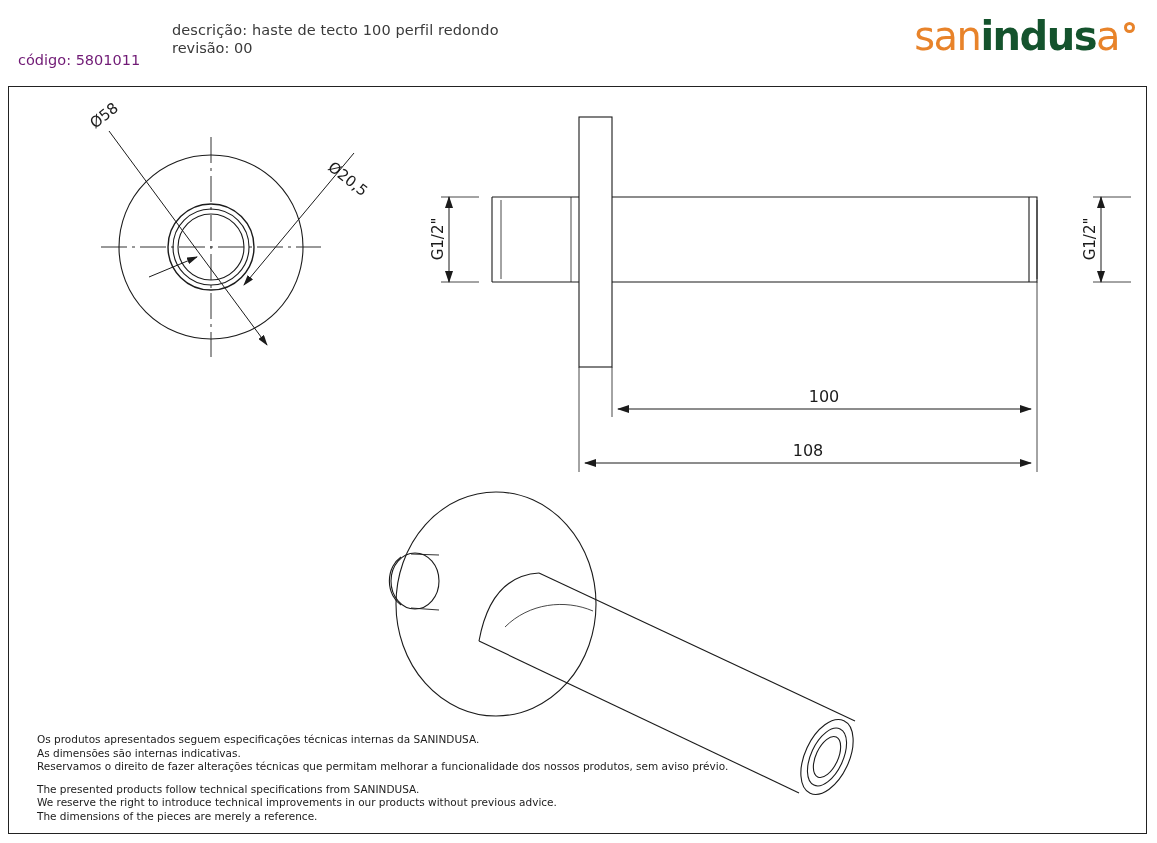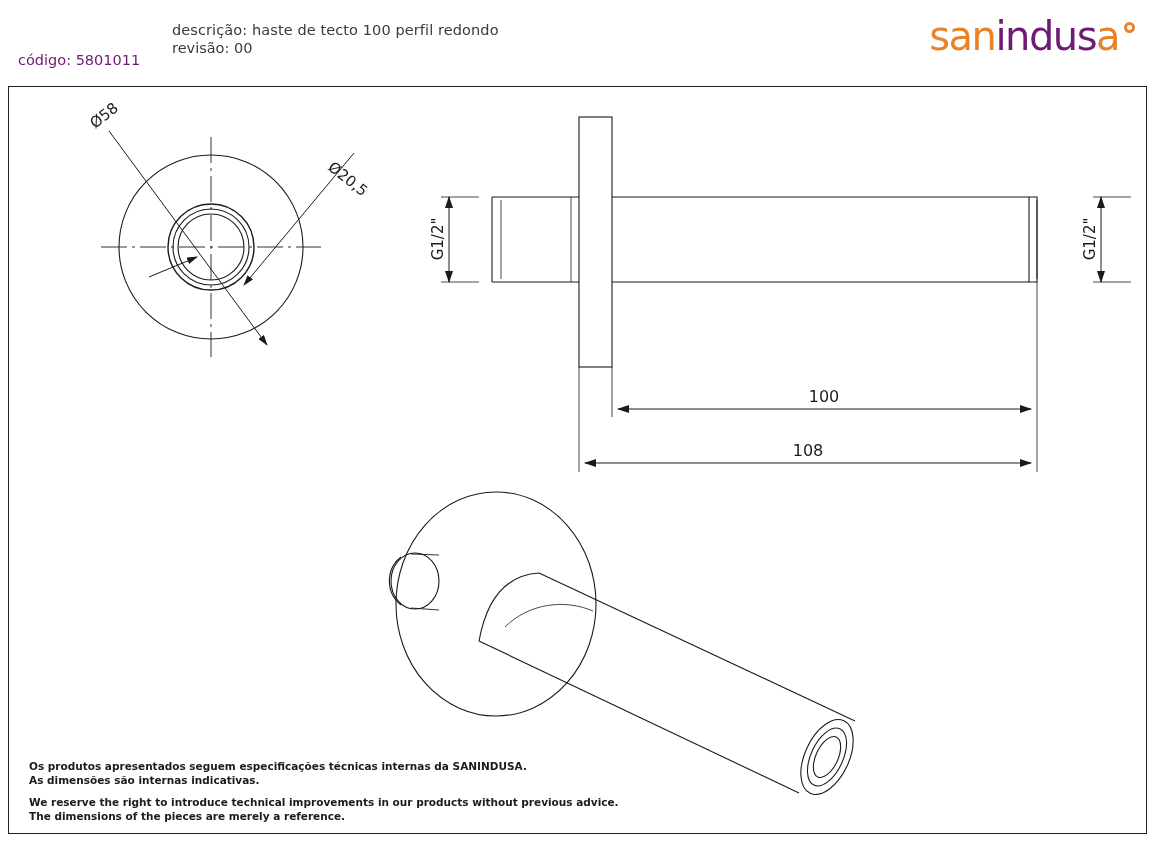--- a/index.html
+++ b/index.html
@@ -50,21 +50,21 @@
     position: absolute;
     right: 38px;
     top: 16px;
     font-size: 40px;
     line-height: 40px;
     letter-spacing: -1.5px;
     font-family: "DejaVu Sans", "Liberation Sans", sans-serif;
     white-space: nowrap;
   }
   .logo .a { color: #e8832a; font-weight: 400; text-align: right; }
-  .logo .b { color: #701a75; font-weight: 400; text-align: center; }
+  .logo .b { color: #14532d; font-weight: 700; text-align: center; }
   .logo .c { color: #e8832a; font-weight: 400; }
   .logo-dot {
     position: absolute;
     right: 22px;
     top: 22px;
     width: 11px; height: 11px;
     border-radius: 50%;
     background: #e8832a;
   }
   .logo-dot:after {
@@ -87,27 +87,26 @@
     background: #ffffff;
   }
 
   .draw {
     position: absolute;
     left: 0; top: 0;
   }
 
   .notes {
     position: absolute;
-    left: 20px;
+    left: 28px;
     bottom: 10px;
     font-size: 10.5px;
     line-height: 13.5px;
     color: #1b1b1b;
     font-family: "DejaVu Sans", "Liberation Sans", sans-serif;
-    font-weight: bold;
   }
   .notes .gap { height: 9px; }
   .notes div { white-space: nowrap; }
 </style>
 </head>
 <body>
 
 <div class="header">
   <div class="hdr-desc">descrição: haste de tecto 100 perfil redondo</div>
   <div class="hdr-codigo">código: 5801011</div>
@@ -205,18 +204,20 @@
     <text x="318" y="82" transform="rotate(38 318 82)" font-family="DejaVu Sans, Liberation Sans, sans-serif" font-size="15" fill="#1b1b1b">Ø20,5</text>
     <text x="434" y="152" transform="rotate(-90 434 152)" text-anchor="middle" font-family="DejaVu Sans, Liberation Sans, sans-serif" font-size="15" fill="#1b1b1b">G1/2"</text>
     <text x="1086" y="152" transform="rotate(-90 1086 152)" text-anchor="middle" font-family="DejaVu Sans, Liberation Sans, sans-serif" font-size="15" fill="#1b1b1b">G1/2"</text>
     <text x="815" y="315" text-anchor="middle" font-family="DejaVu Sans, Liberation Sans, sans-serif" font-size="16" fill="#1b1b1b">100</text>
     <text x="799" y="369" text-anchor="middle" font-family="DejaVu Sans, Liberation Sans, sans-serif" font-size="16" fill="#1b1b1b">108</text>
   </svg>
 
   <div class="notes">
     <div>Os produtos apresentados seguem especificações técnicas internas da SANINDUSA.</div>
     <div>As dimensões são internas indicativas.</div>
+    <div>Reservamos o direito de fazer alterações técnicas que permitam melhorar a funcionalidade dos nossos produtos, sem aviso prévio.</div>
     <div class="gap"></div>
+    <div>The presented products follow technical specifications from SANINDUSA.</div>
     <div>We reserve the right to introduce technical improvements in our products without previous advice.</div>
     <div>The dimensions of the pieces are merely a reference.</div>
   </div>
 
 </div>
 
 </body></html>

